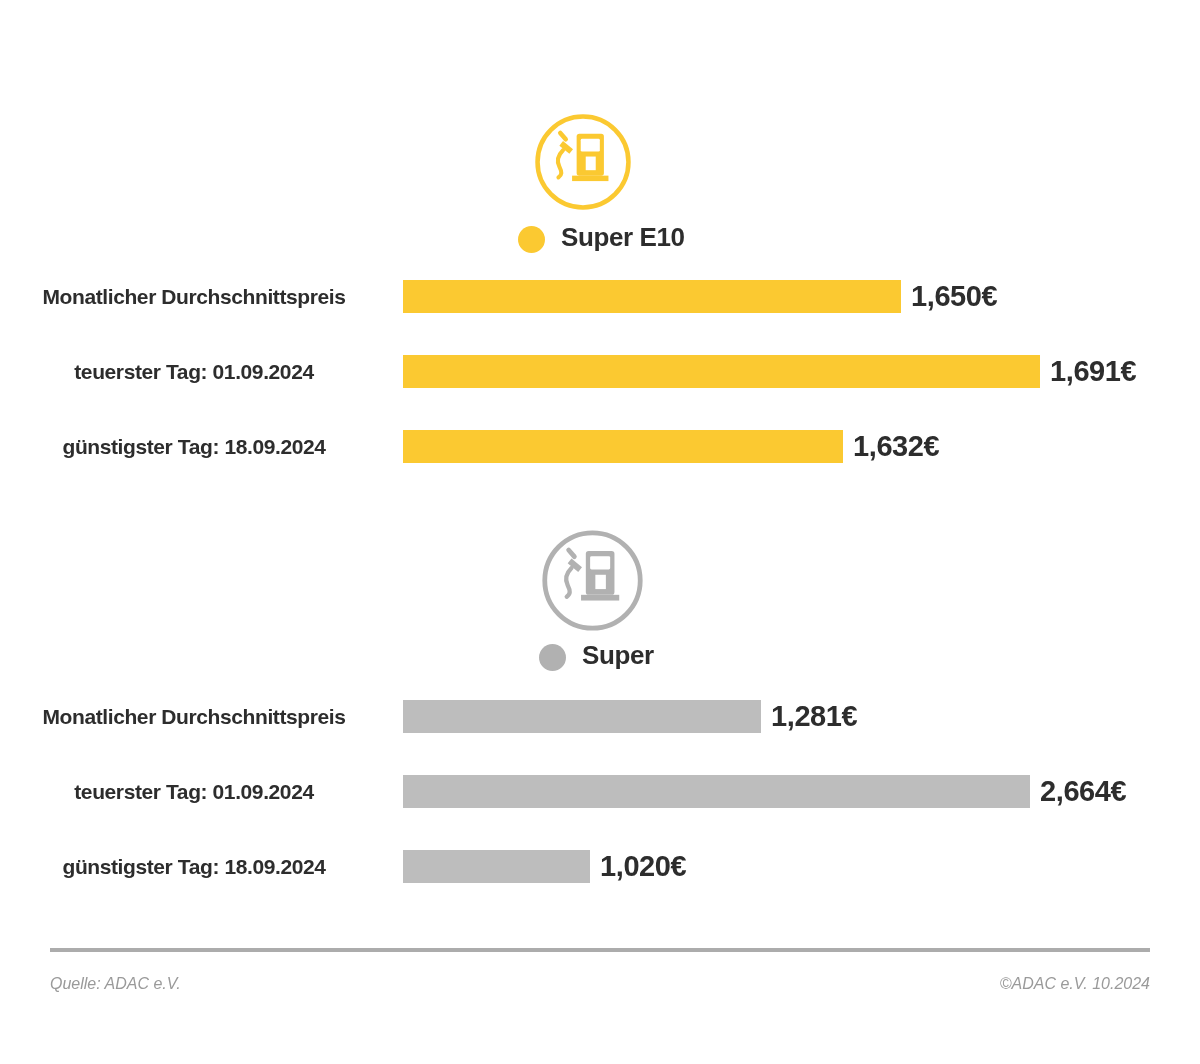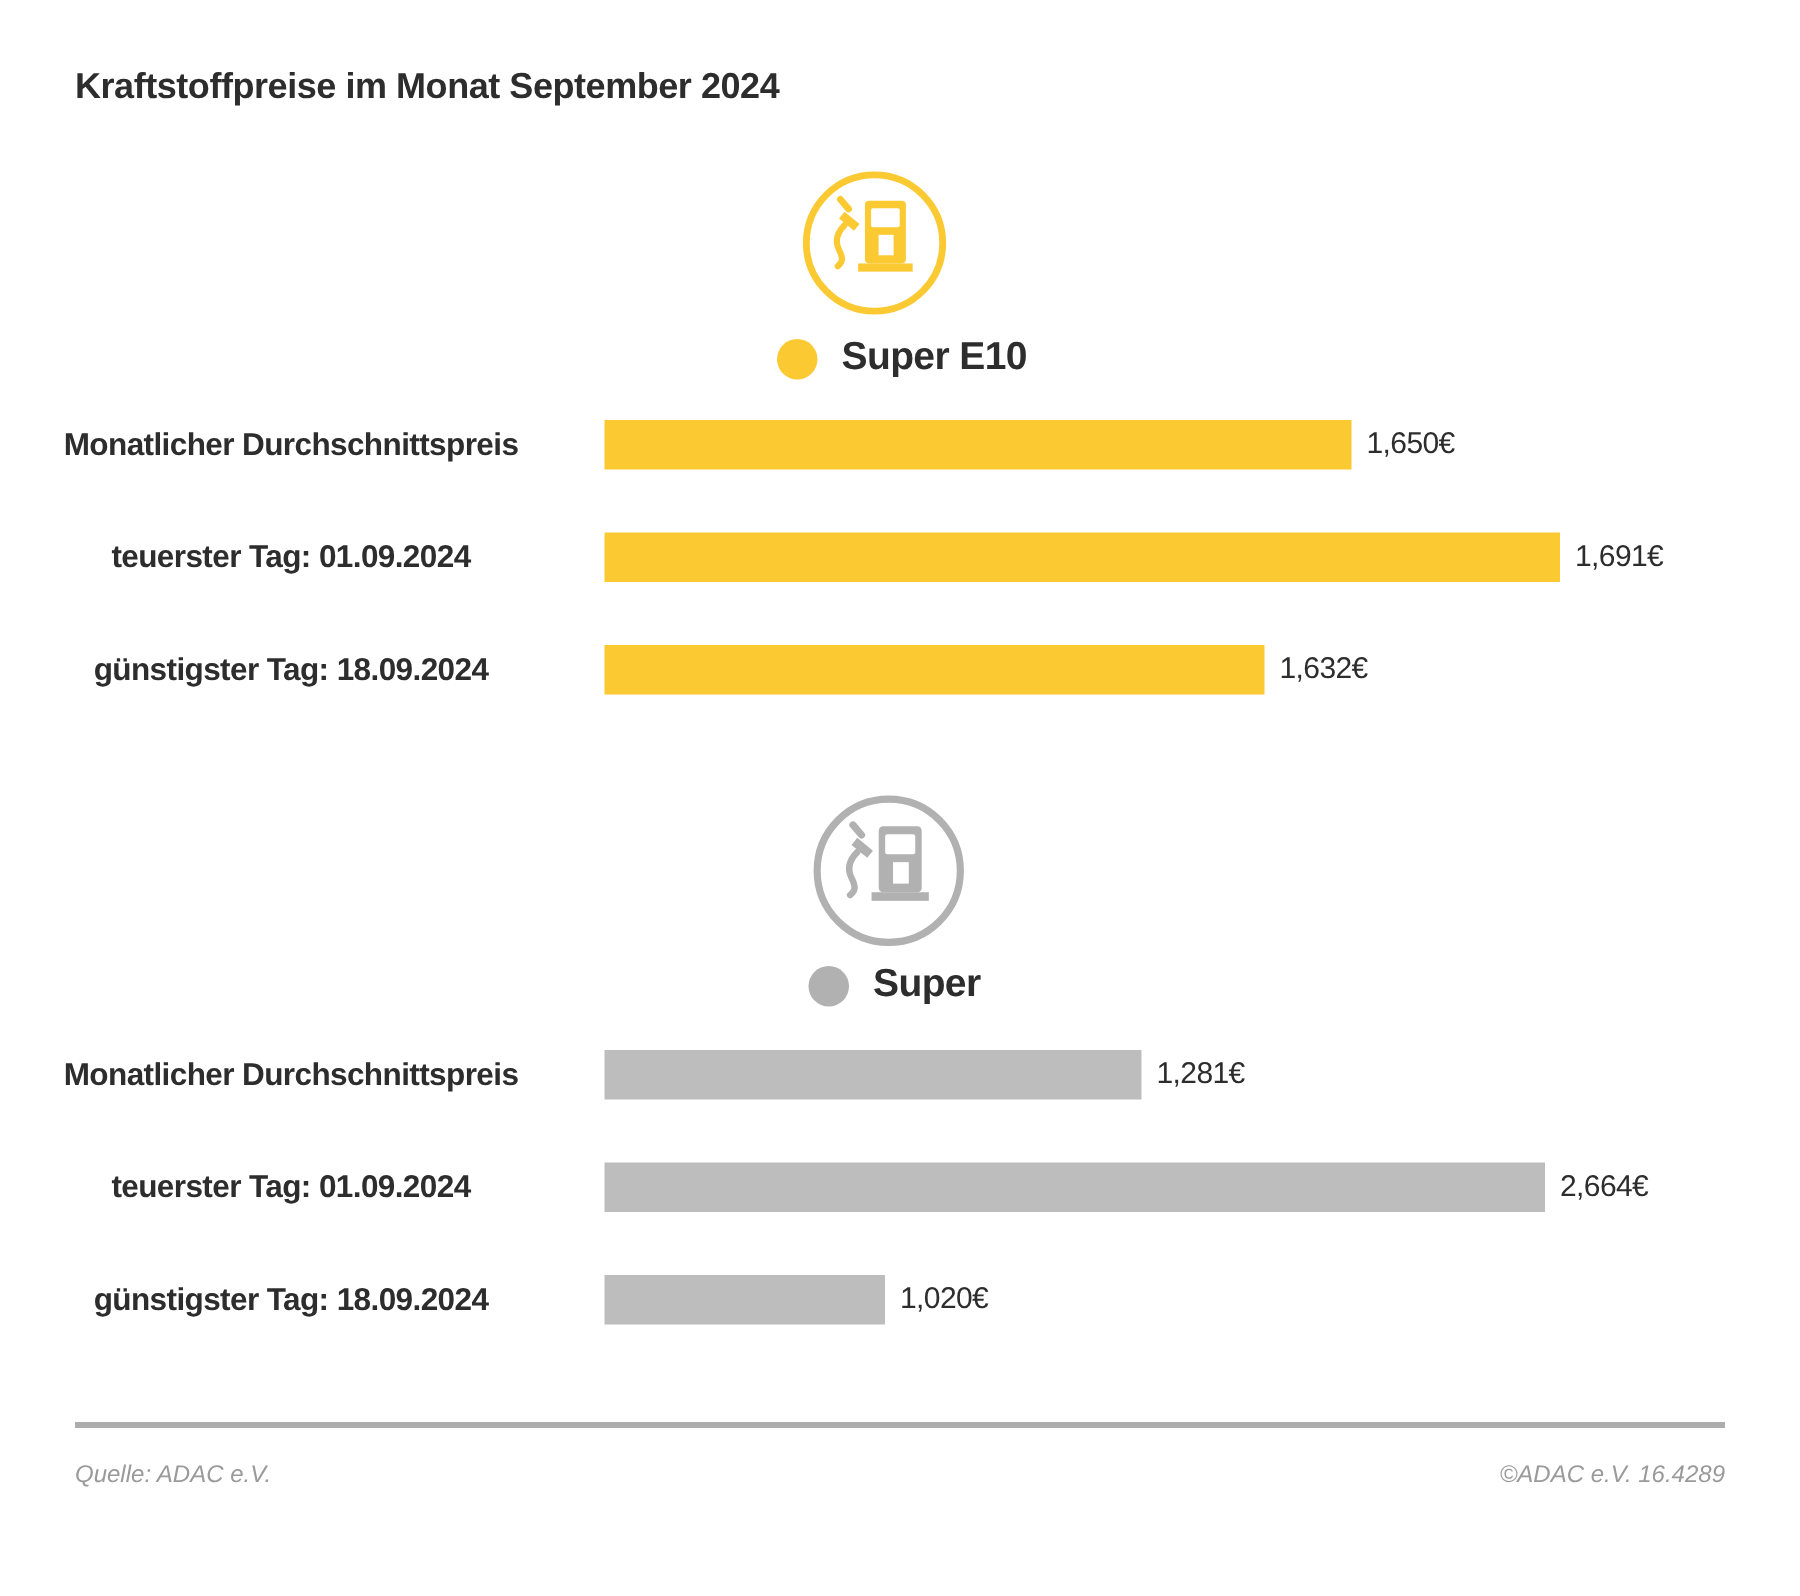--- a/index.html
+++ b/index.html
@@ -75,22 +75,22 @@
   }
   .bar {
     margin-left: 403px;
     height: 33px;
     flex: 0 0 auto;
   }
   .bar.super { background: var(--super-accent); }
   .bar.diesel { background: var(--diesel-bar); }
   .row-value {
     margin-left: 10px;
-    font-size: 20px;
-    font-weight: normal;
+    font-size: 29px;
+    font-weight: bold;
     letter-spacing: -0.4px;
     color: var(--text);
     white-space: nowrap;
   }
   
   .row.s0 { top: 280px; }
   .row.s1 { top: 355px; }
   .row.s2 { top: 430px; }
   .row.d0 { top: 700px; }
   .row.d1 { top: 775px; }
@@ -113,21 +113,20 @@
     font-style: italic;
   }
   .footer-text.left { left: 50px; }
   .footer-text.right { right: 50px; }
 </style>
 </head>
 <body>
 
 <div class="canvas">
 
-  <h1 class="page-title">Kraftstoffpreise im Monat September 2024</h1>
 
   <section>
     <div class="icon-wrap super">
       <svg width="100" height="100" viewBox="0 0 110 110" aria-hidden="true">
         <circle cx="55" cy="55" r="50" fill="none" stroke="currentColor" stroke-width="5"></circle>
         <rect x="48" y="24" width="30" height="46" rx="3" fill="currentColor"></rect>
         <rect x="52.5" y="29.5" width="21" height="14" rx="1.5" fill="#ffffff"></rect>
         <rect x="58" y="49" width="11" height="15" fill="#ffffff"></rect>
         <rect x="43" y="70" width="40" height="6" fill="currentColor"></rect>
         <path d="M44 41 L33 32 L29 37 L40 46 Z" fill="currentColor"></path>
@@ -193,15 +192,15 @@
 
     <div class="row d2">
       <div class="row-label">günstigster Tag: 18.09.2024</div>
       <div class="bar diesel" style="width: 187px;"></div>
       <div class="row-value">1,020€</div>
     </div>
   </section>
 
   <div class="divider"></div>
   <div class="footer-text left">Quelle: ADAC e.V.</div>
-  <div class="footer-text right">©ADAC e.V. 16.4289</div>
+  <div class="footer-text right">©ADAC e.V. 10.2024</div>
 
 </div>
 
 </body></html>

